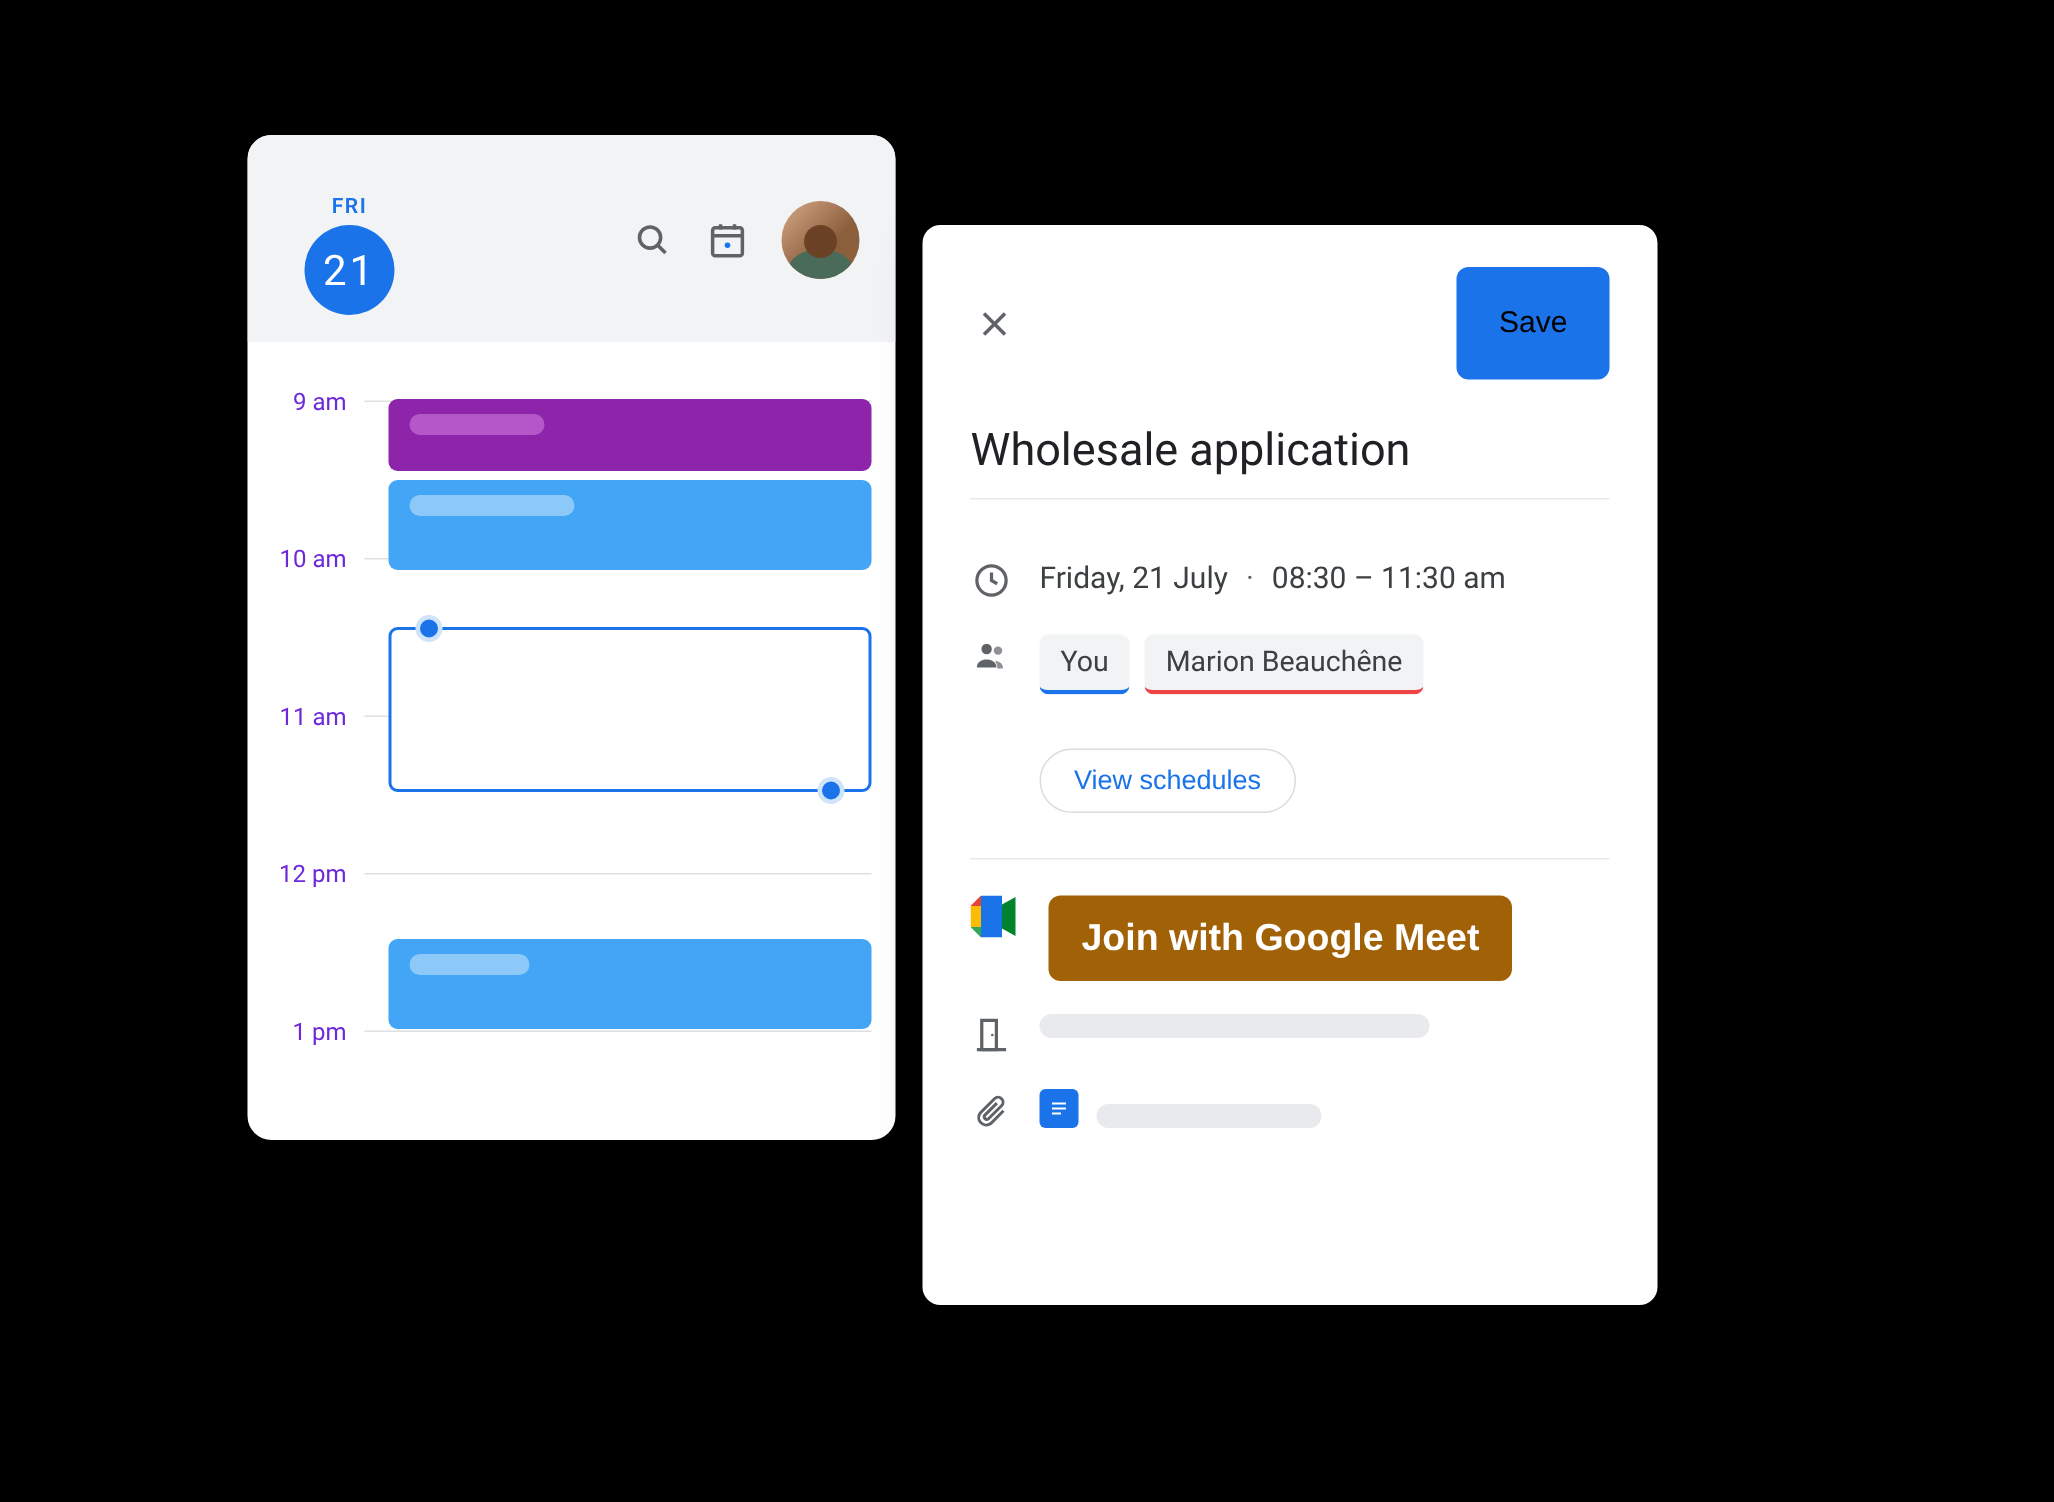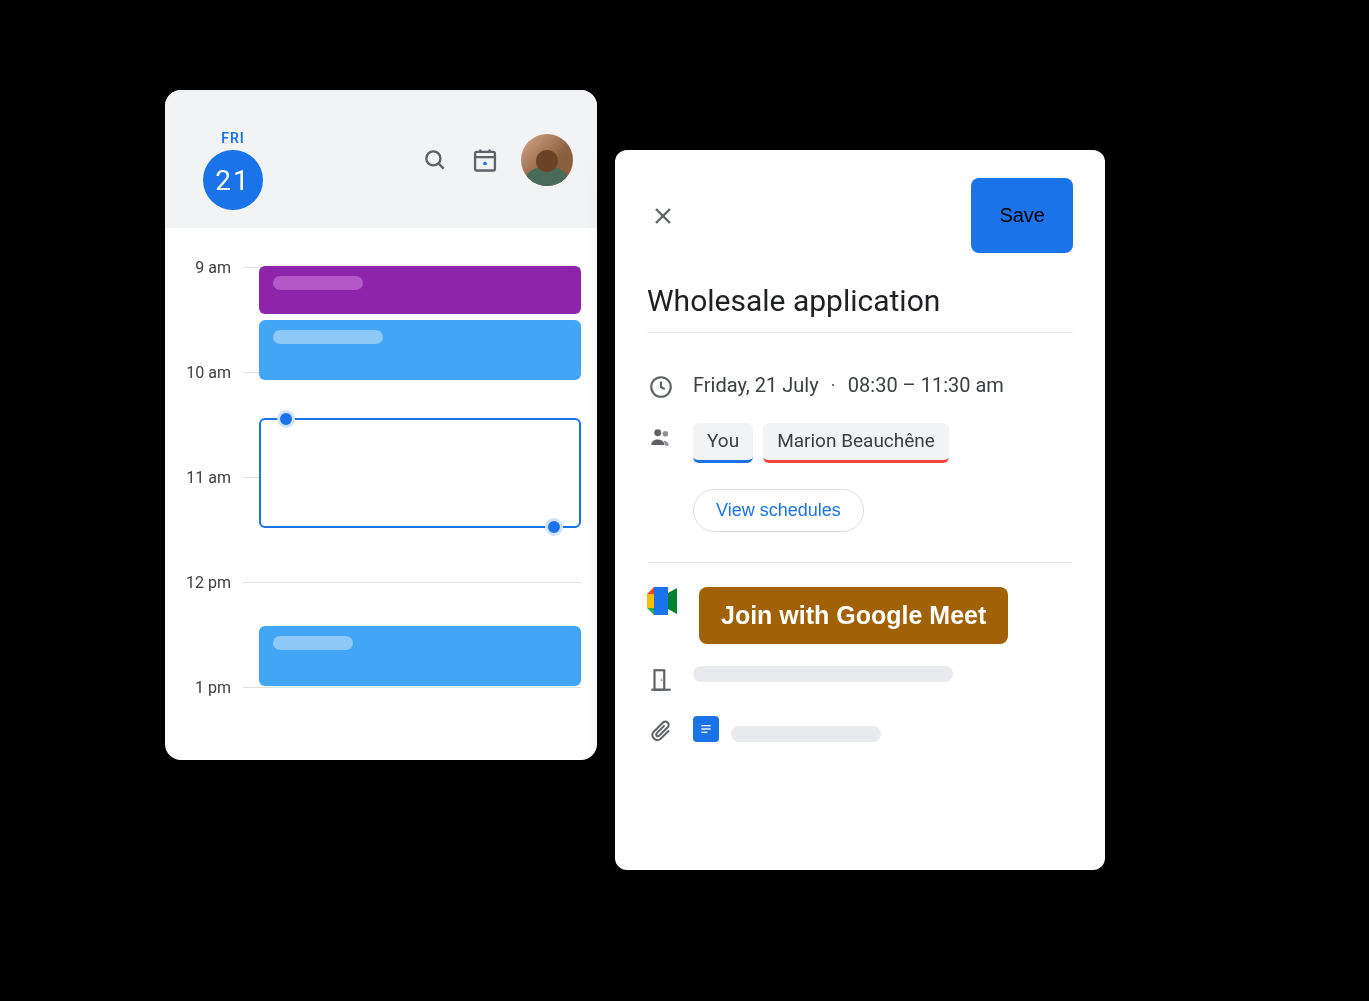--- a/index.html
+++ b/index.html
@@ -88,21 +88,21 @@
     }
     .time-row {
       position: absolute;
       left: 0; right: 16px;
       display: flex; align-items: center;
     }
     .time-label {
       width: 78px;
       text-align: right;
       font-size: 16px;
-      color: #404040;
+      color: #6d28d9;
       padding-right: 12px;
     }
     .time-line {
       flex: 1; height: 1px; background: #e0e0e0;
     }
     .event-block {
       position: absolute;
       left: 94px; right: 16px;
       border-radius: 6px;
       padding: 10px 14px;
@@ -321,21 +321,21 @@
 
     <div class="field-row">
       <span class="field-icon">
         <svg width="28" height="26" viewBox="0 0 24 24" fill="currentColor">
             <circle cx="9" cy="8" r="3.2"></circle>
             <circle cx="16" cy="9" r="2.6" opacity=".7"></circle>
             <path d="M3 19c0-3 3-4.6 6-4.6s6 1.6 6 4.6v.4H3z"></path>
             <path opacity=".7" d="M14.2 15.2c2.3.3 4.8 1.6 4.8 4V20h-3.4c0-1.9-.6-3.5-1.4-4.8z"></path>
           </svg>
       </span>
-      <div class="field-body" style="flex-direction:row; align-items:flex-start; gap:20px">
+      <div class="field-body" style="flex-direction:row; align-items:flex-start; gap:30px">
         <div style="display:flex; gap:10px">
           <span class="chip you">You</span>
           <span class="chip guest">Marion Beauchêne</span>
         </div>
         <button class="view-sched-btn">View schedules</button>
       </div>
     </div>
 
     <div class="divider"></div>
 

